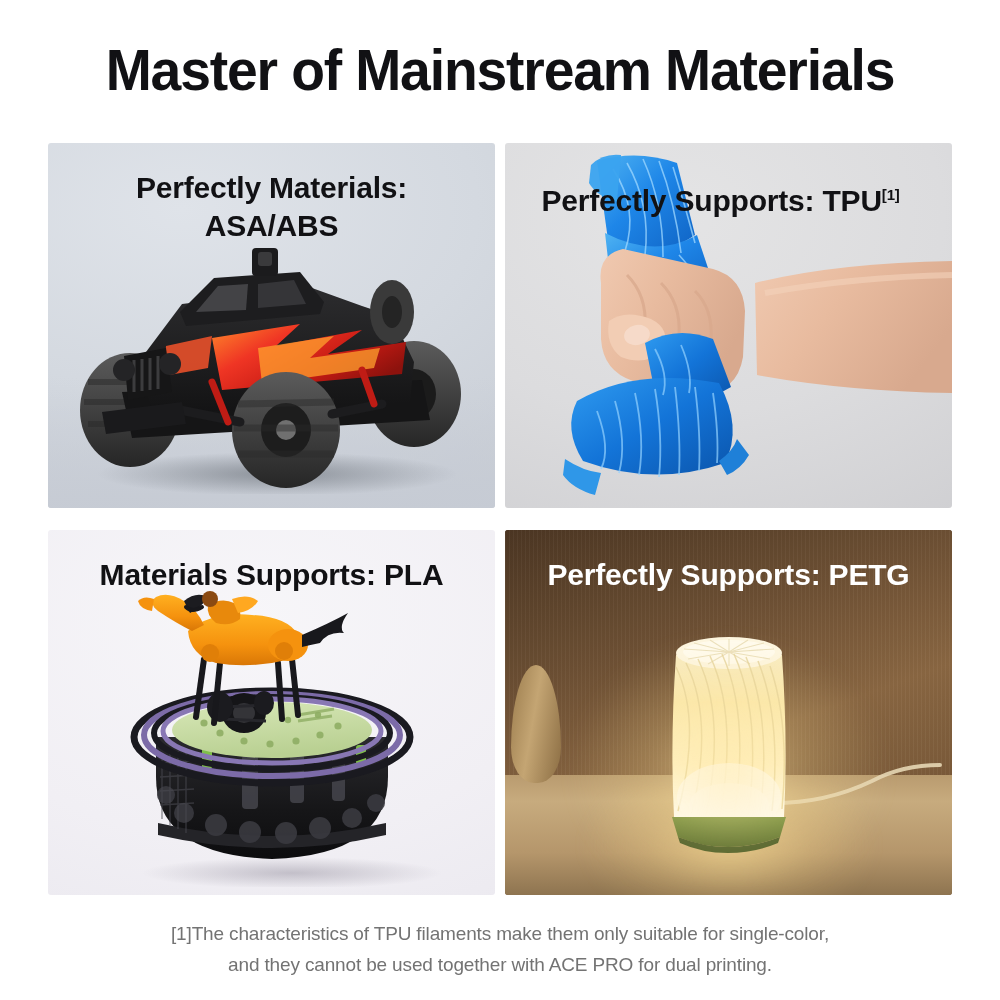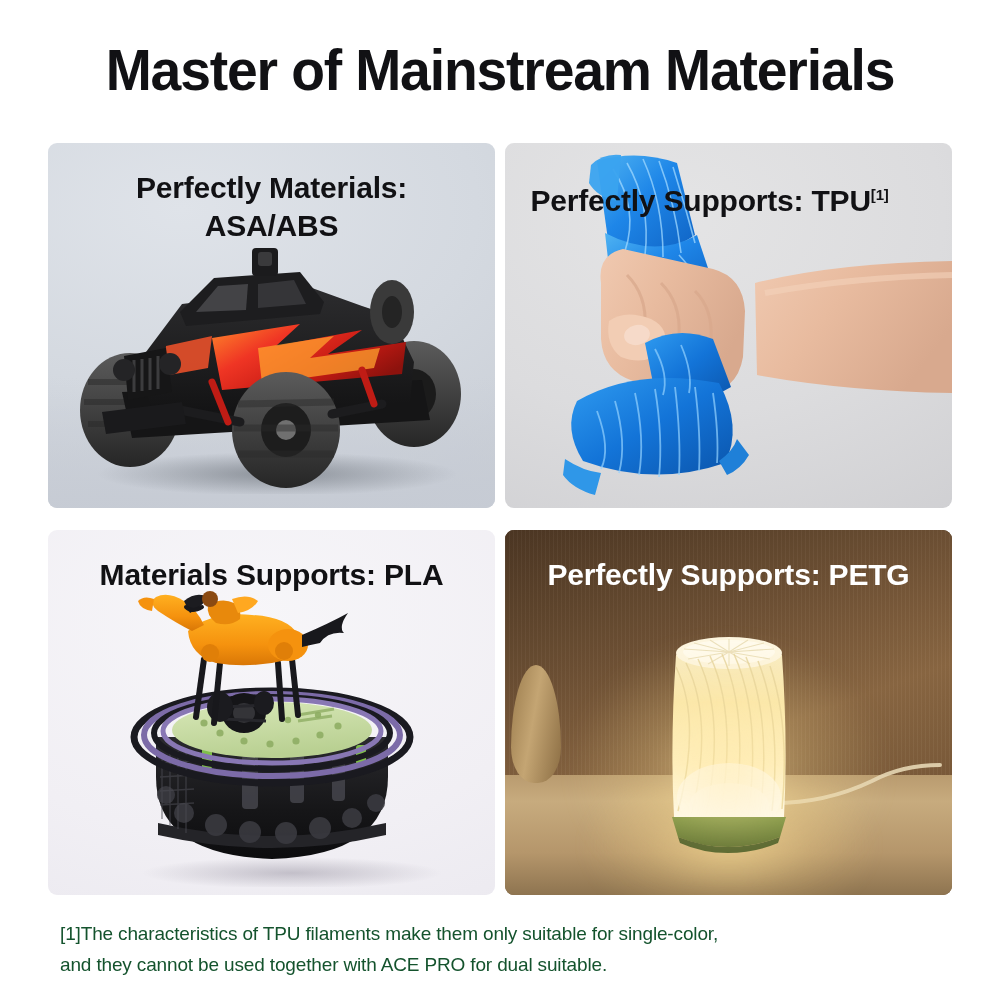--- a/index.html
+++ b/index.html
@@ -47,21 +47,21 @@
     height: 752px;
     display: grid;
     grid-template-columns: 447px 447px;
     grid-template-rows: 365px 365px;
     column-gap: 10px;
     row-gap: 22px;
   }
 
   .panel {
     position: relative;
-    border-radius: 9px;
+    border-radius: 3px;
     overflow: hidden;
   }
 
   .panel-label {
     position: absolute;
     left: 0;
     top: 26px;
     width: 100%;
     text-align: center;
     font-size: 30px;
@@ -172,23 +172,24 @@
     width: 180px; height: 46px;
     overflow: visible;
   }
 
   
   .footnote {
     position: absolute;
     left: 60px;
     top: 918px;
     width: 880px;
+    text-align: center;
     font-size: 19px;
     line-height: 31px;
-    color: #14532d;
+    color: #737373;
     letter-spacing: -0.15px;
   }
   .footnote .fn-line { display: block; white-space: nowrap; }
 </style>
 </head>
 <body>
 
 <div class="page">
 
   <div class="page-title">Master of Mainstream Materials</div>
@@ -543,26 +544,26 @@
         <span>Perfectly Supports: PETG</span>
       </div>
     </div>
   </div>
 
   <div class="panel-label" style="left:48px; top:169px; width:447px;">
     <span style="display:block;">Perfectly Materials:</span>
     <span style="display:block;">ASA/ABS</span>
   </div>
 
-  <div class="panel-label" style="left:486px; top:182px; width:447px;">
+  <div class="panel-label" style="left:497px; top:182px; width:447px;">
     <span>Perfectly Supports: TPU</span><sup>[1]</sup>
   </div>
 
   <div class="panel-label" style="left:48px; top:556px; width:447px;">
     <span>Materials Supports: PLA</span>
   </div>
 
   <div class="footnote">
     <span class="fn-line">[1]The characteristics of TPU filaments make them only suitable for single-color,</span>
-    <span class="fn-line">and they cannot be used together with ACE PRO for dual suitable.</span>
+    <span class="fn-line">and they cannot be used together with ACE PRO for dual printing.</span>
   </div>
 
 </div>
 
 </body></html>

